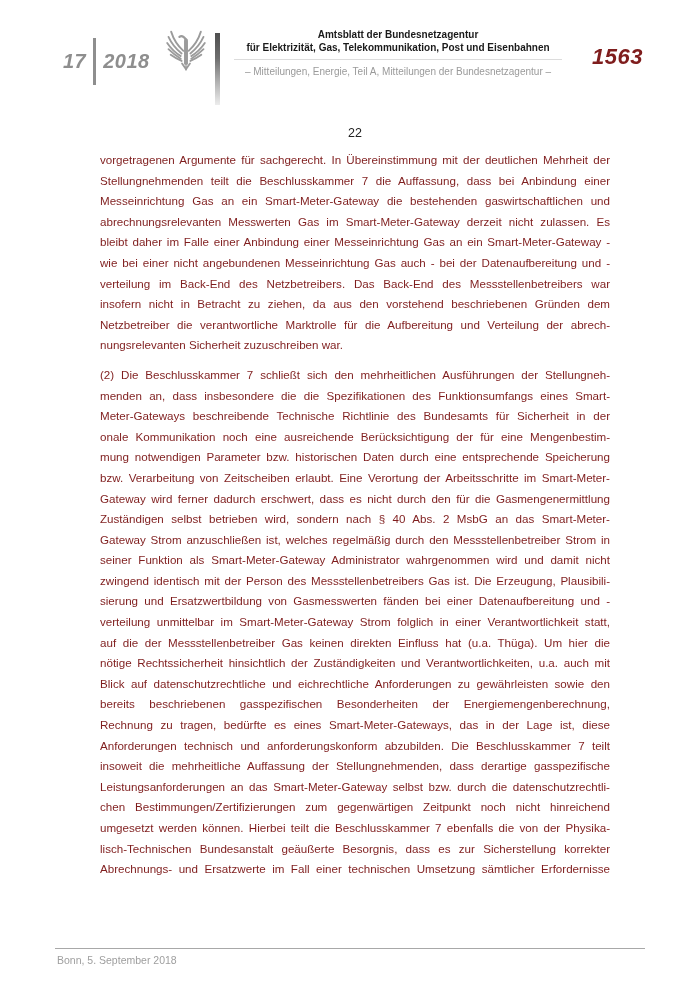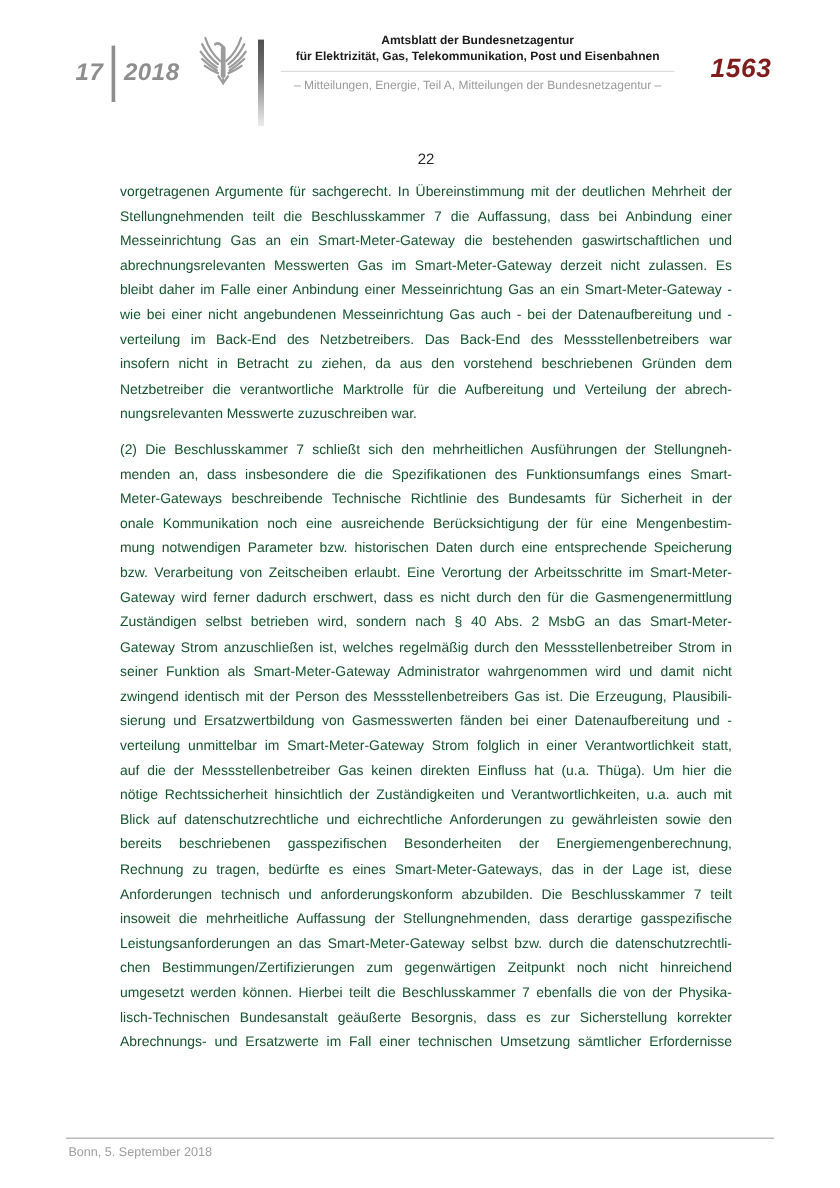--- a/index.html
+++ b/index.html
@@ -88,21 +88,21 @@
     width: 510px;
     text-align: center;
     font-size: 12.5px;
     color: #222222;
   }
   .body-text {
     position: absolute;
     left: 100px;
     top: 150px;
     width: 510px;
-    color: #14532d;
+    color: #7f1d1d;
   }
   .para { margin: 0 0 9px 0; }
   .line {
     font-size: 11.6px;
     line-height: 20.6px;
     height: 20.6px;
     text-align: justify;
     text-align-last: justify;
     -moz-text-align-last: justify;
     white-space: normal;
@@ -178,21 +178,21 @@
     <div class="para">
         <div class="line">vorgetragenen Argumente für sachgerecht. In Übereinstimmung mit der deutlichen Mehrheit der</div>
         <div class="line">Stellungnehmenden teilt die Beschlusskammer 7 die Auffassung, dass bei Anbindung einer</div>
         <div class="line">Messeinrichtung Gas an ein Smart-Meter-Gateway die bestehenden gaswirtschaftlichen und</div>
         <div class="line">abrechnungsrelevanten Messwerten Gas im Smart-Meter-Gateway derzeit nicht zulassen. Es</div>
         <div class="line">bleibt daher im Falle einer Anbindung einer Messeinrichtung Gas an ein Smart-Meter-Gateway -</div>
         <div class="line">wie bei einer nicht angebundenen Messeinrichtung Gas auch - bei der Datenaufbereitung und -</div>
         <div class="line">verteilung im Back-End des Netzbetreibers. Das Back-End des Messstellenbetreibers war</div>
         <div class="line">insofern nicht in Betracht zu ziehen, da aus den vorstehend beschriebenen Gründen dem</div>
         <div class="line">Netzbetreiber die verantwortliche Marktrolle für die Aufbereitung und Verteilung der abrech-</div>
-        <div class="line no-just">nungsrelevanten Messwerte zuzuschreiben war.</div>
+        <div class="line no-just">nungsrelevanten Sicherheit zuzuschreiben war.</div>
       </div>
     <div class="para">
         <div class="line">(2) Die Beschlusskammer 7 schließt sich den mehrheitlichen Ausführungen der Stellungneh-</div>
         <div class="line">menden an, dass insbesondere die die Spezifikationen des Funktionsumfangs eines Smart-</div>
         <div class="line">Meter-Gateways beschreibende Technische Richtlinie des Bundesamts für Sicherheit in der</div>
         <div class="line">onale Kommunikation noch eine ausreichende Berücksichtigung der für eine Mengenbestim-</div>
         <div class="line">mung notwendigen Parameter bzw. historischen Daten durch eine entsprechende Speicherung</div>
         <div class="line">bzw. Verarbeitung von Zeitscheiben erlaubt. Eine Verortung der Arbeitsschritte im Smart-Meter-</div>
         <div class="line">Gateway wird ferner dadurch erschwert, dass es nicht durch den für die Gasmengenermittlung</div>
         <div class="line">Zuständigen selbst betrieben wird, sondern nach § 40 Abs. 2 MsbG an das Smart-Meter-</div>

